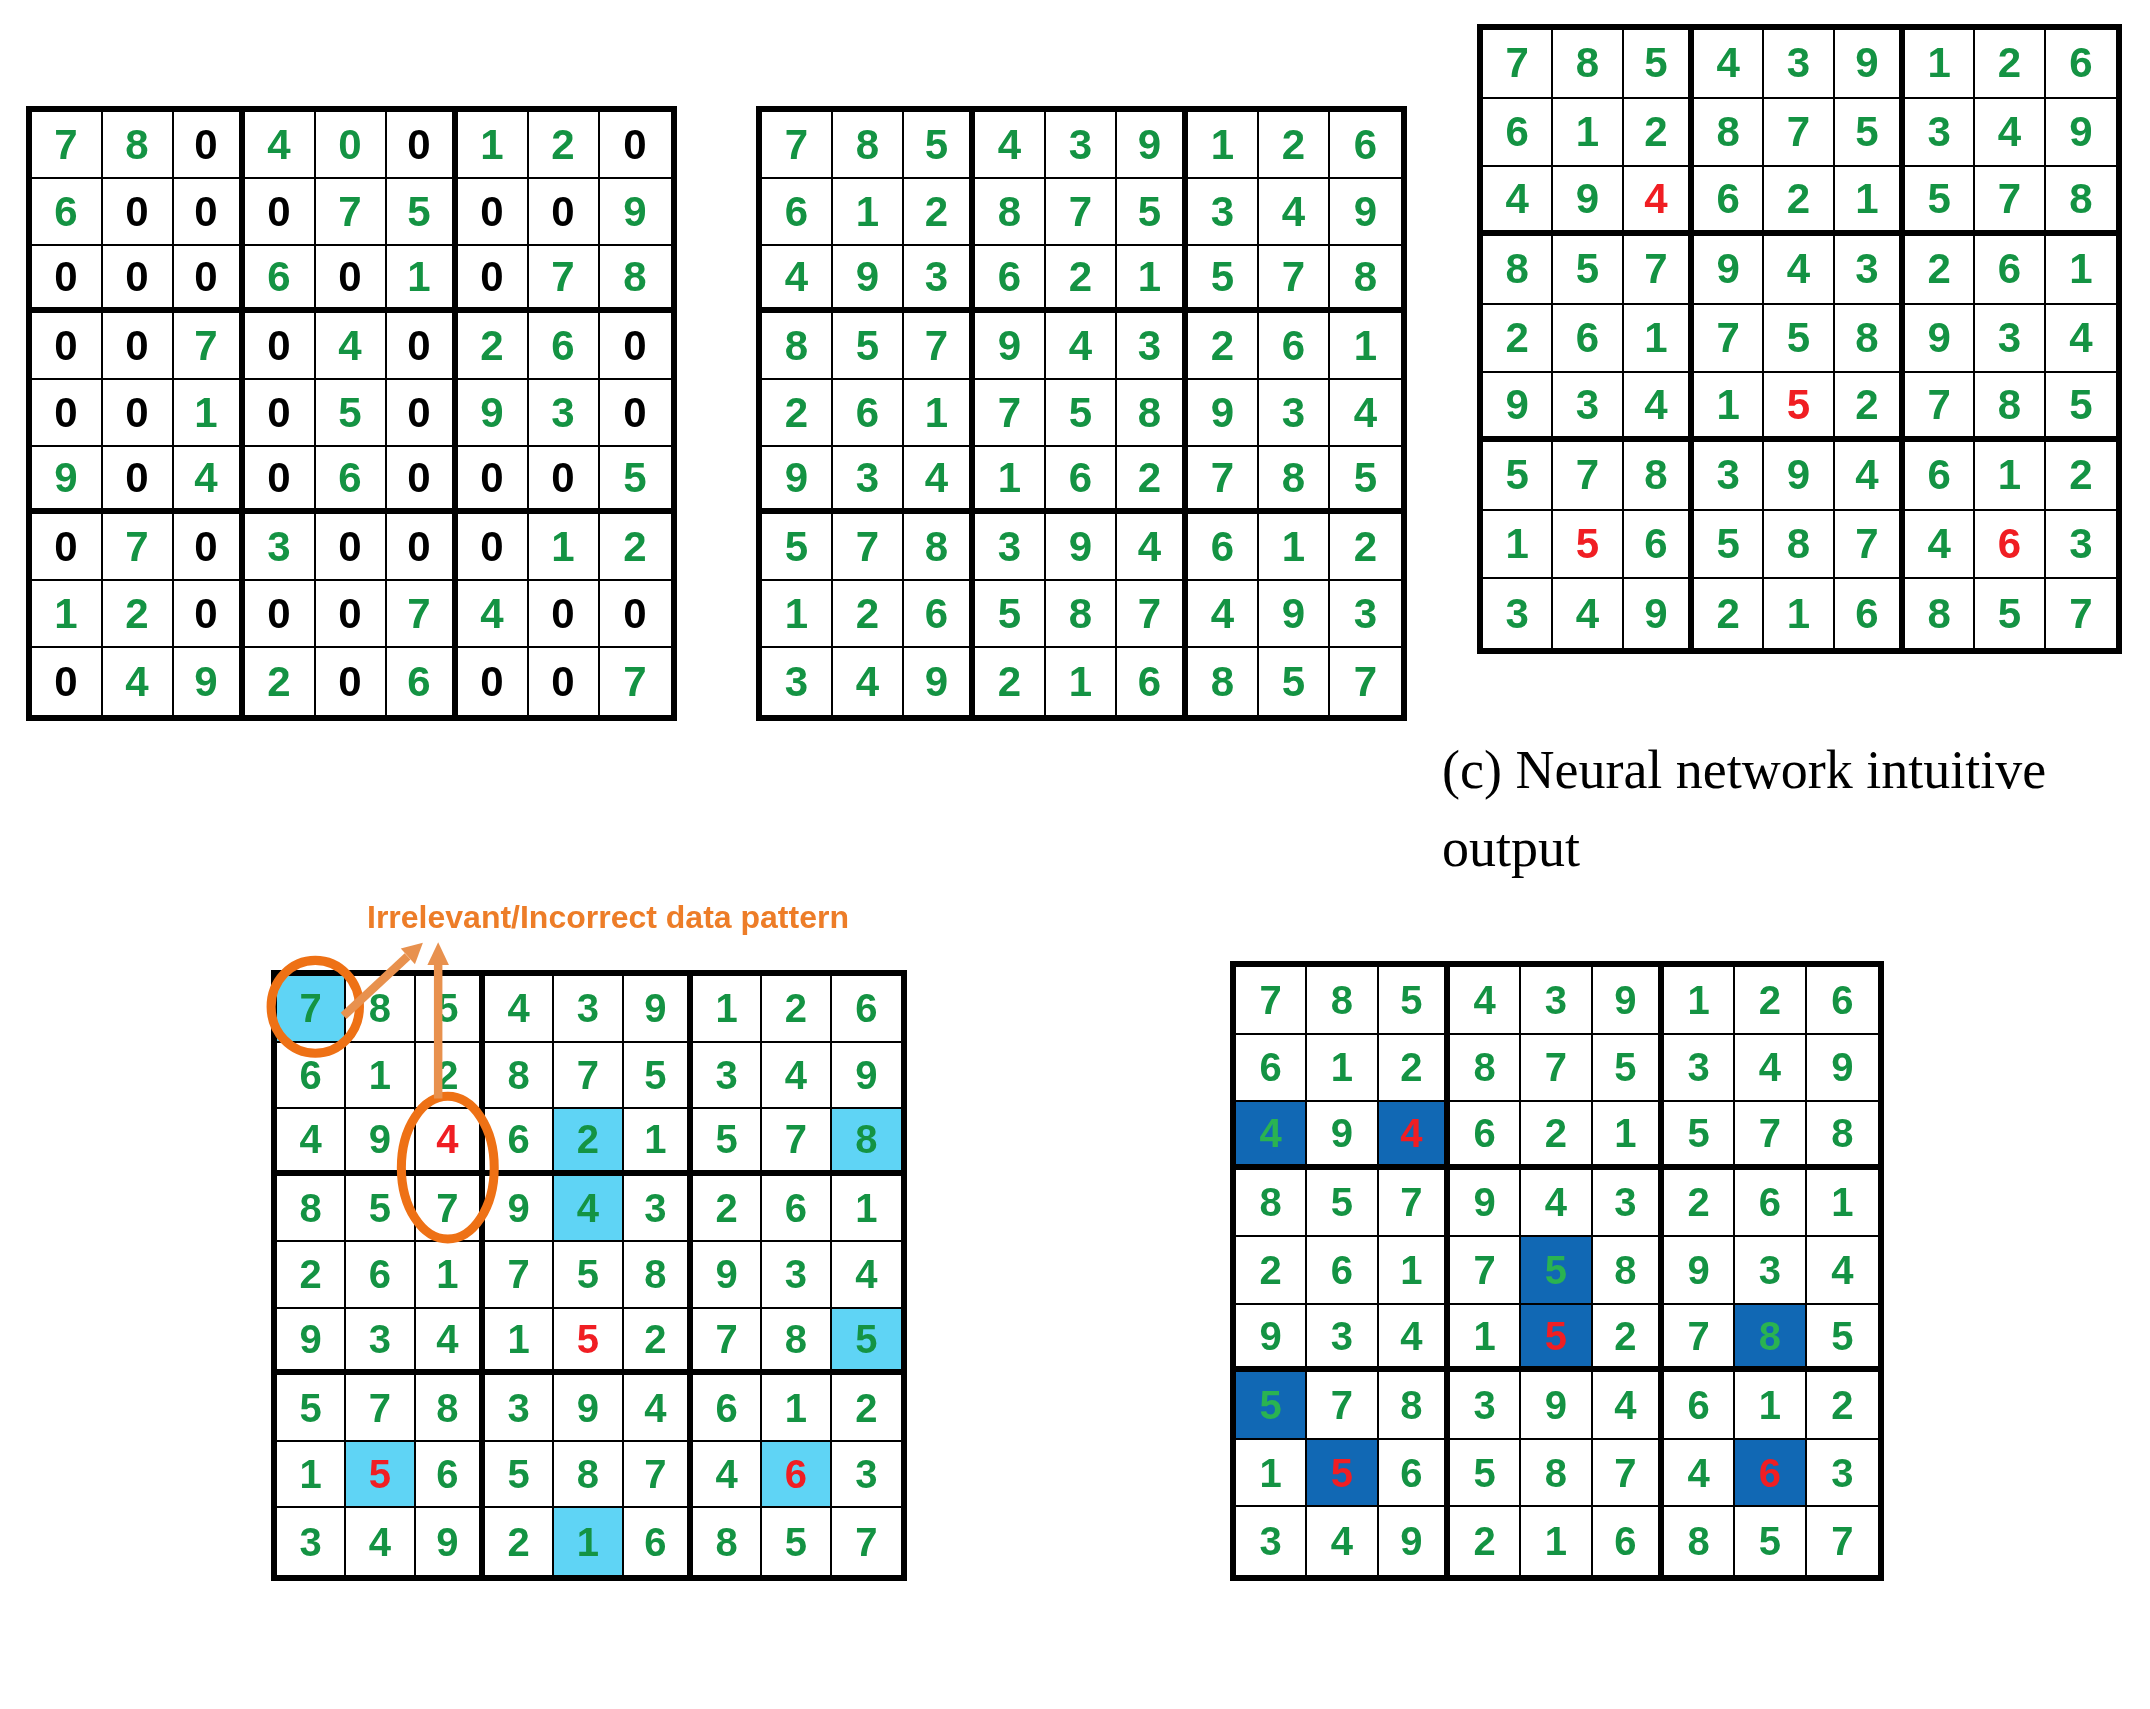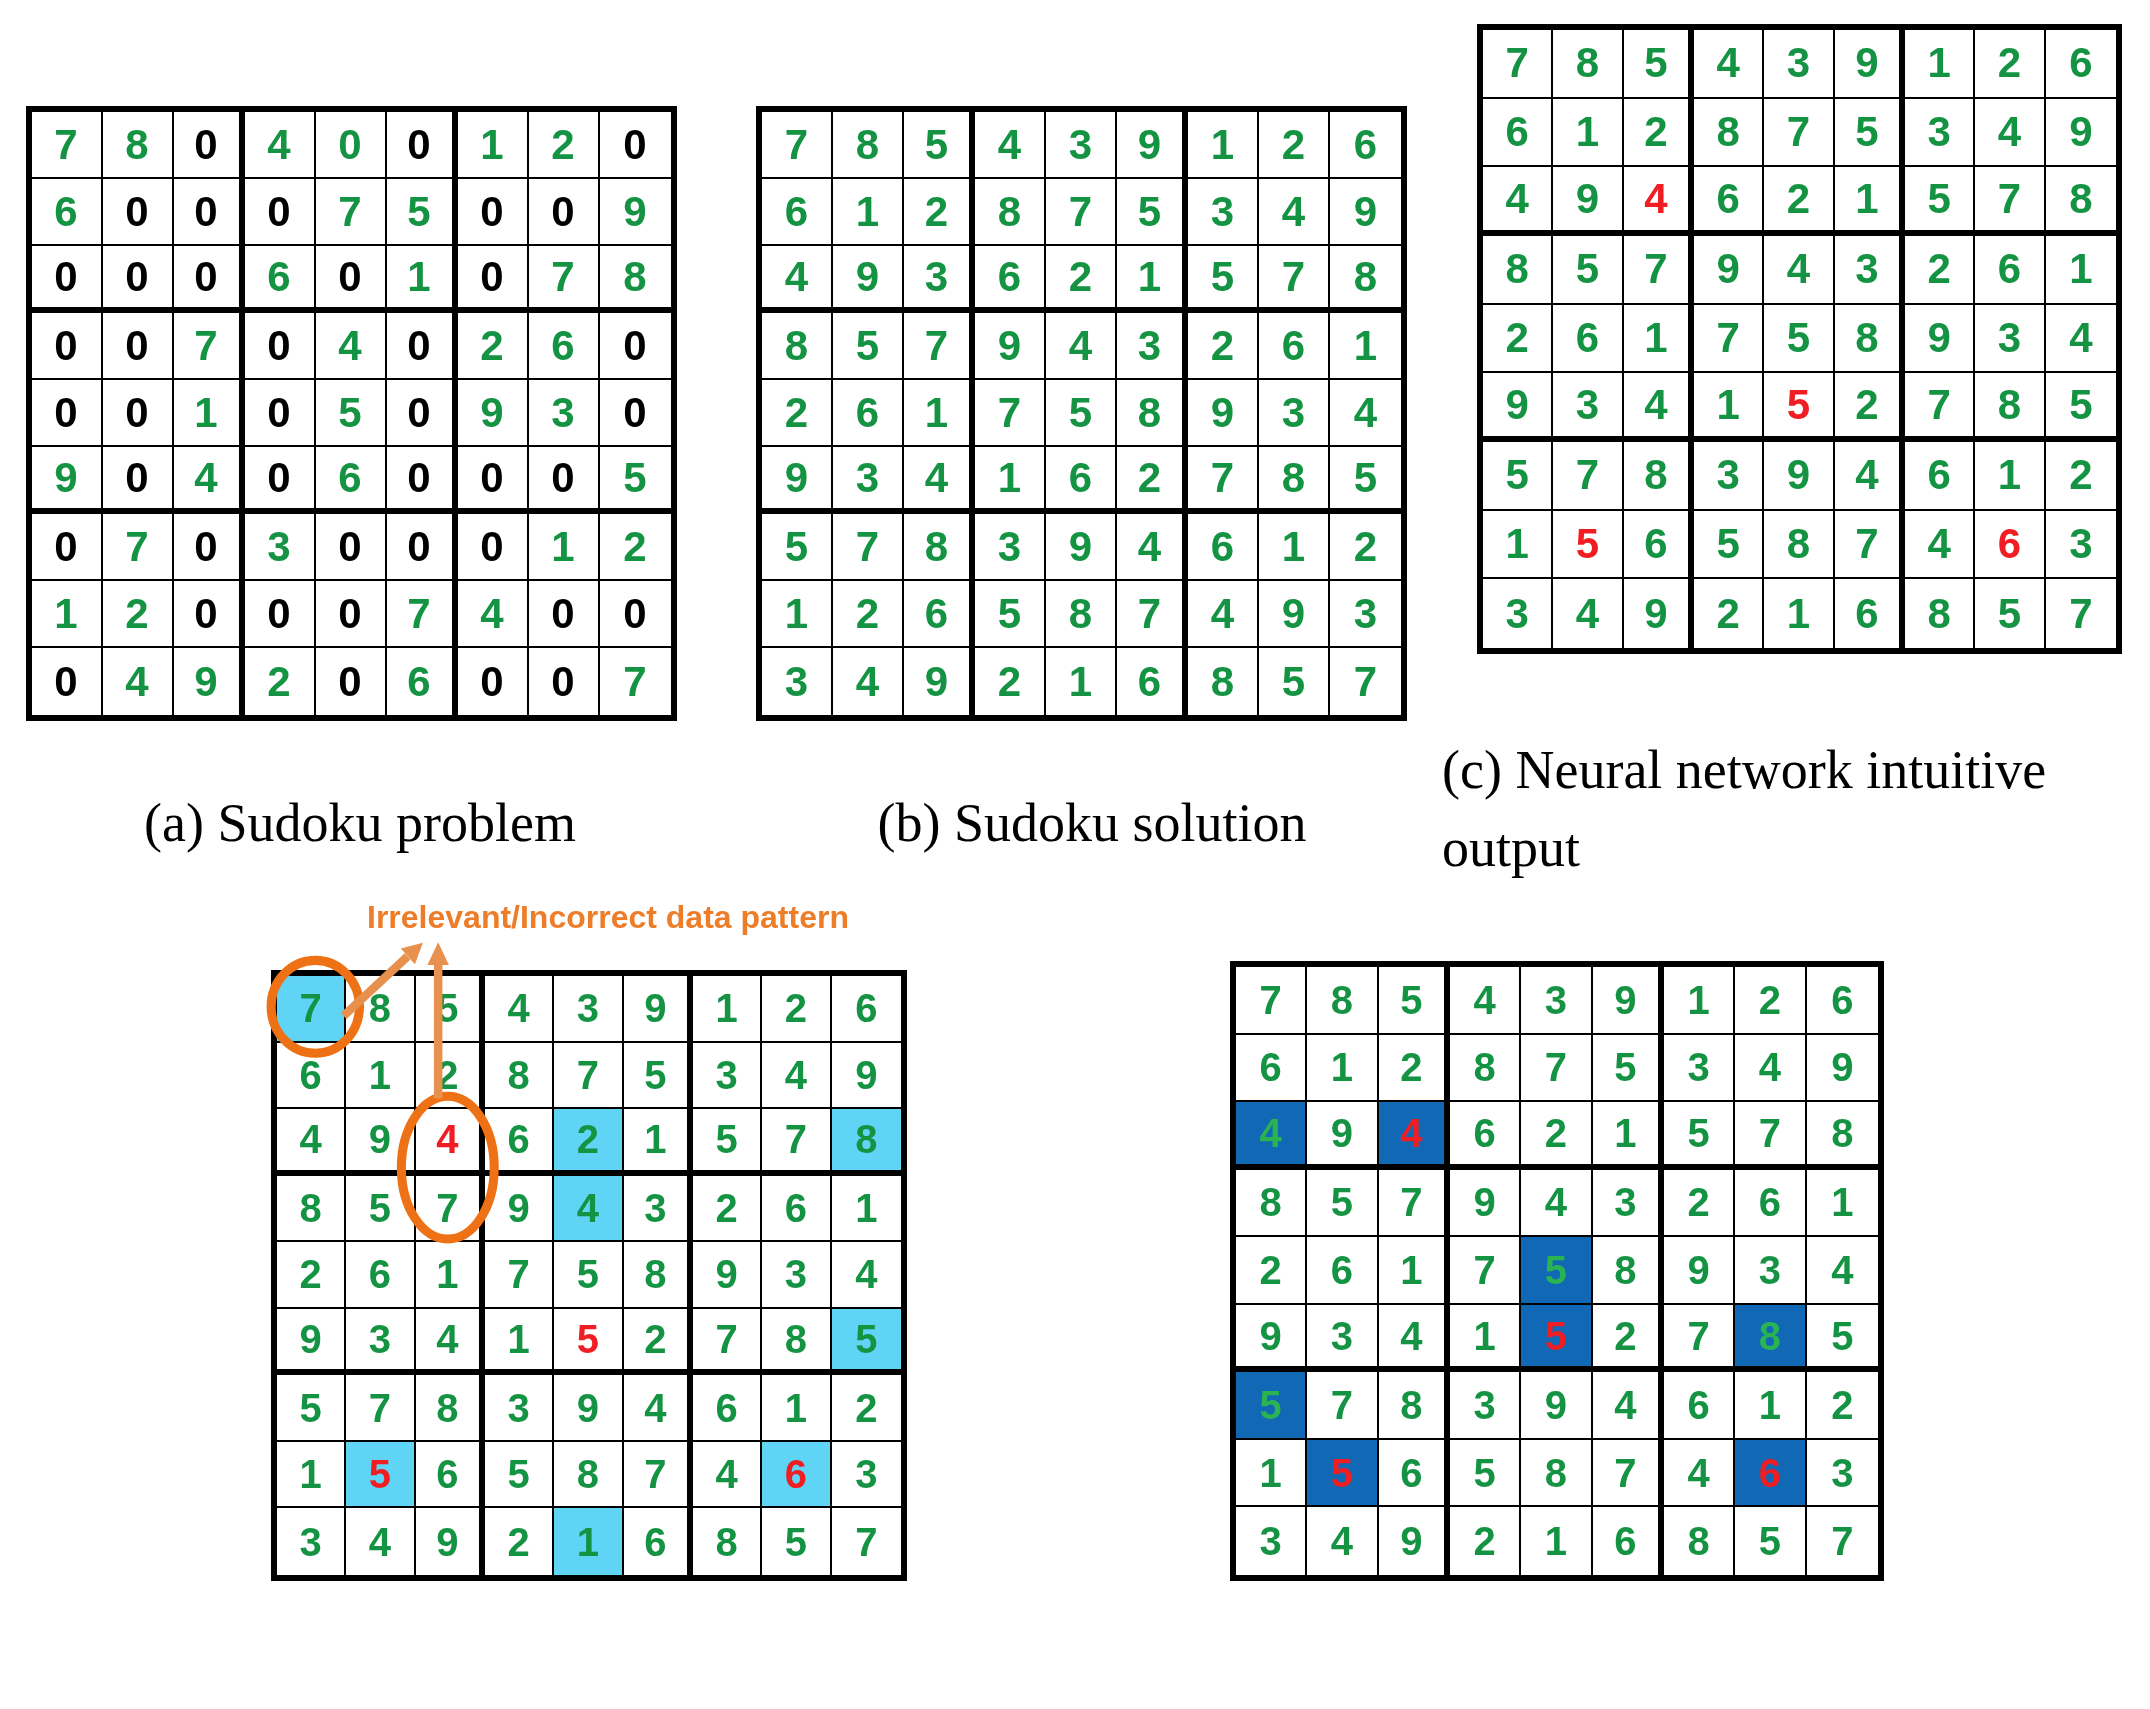--- a/index.html
+++ b/index.html
@@ -456,22 +456,20 @@
       <div class="cell eB" style="color: rgb(20, 147, 67);">4</div>
       <div class="cell bR eB" style="color: rgb(20, 147, 67);">9</div>
       <div class="cell eB" style="color: rgb(20, 147, 67);">2</div>
       <div class="cell eB" style="color: rgb(20, 147, 67);">1</div>
       <div class="cell bR eB" style="color: rgb(20, 147, 67);">6</div>
       <div class="cell eB" style="color: rgb(20, 147, 67);">8</div>
       <div class="cell eB" style="color: rgb(20, 147, 67);">5</div>
       <div class="cell eR eB" style="color: rgb(20, 147, 67);">7</div>
     </div>
 
-  <div class="caption centered" id="cap-a">(a) Sudoku problem</div>
-  <div class="caption centered" id="cap-b">(b) Sudoku solution</div>
   <div class="caption" id="cap-c">(c) Neural network intuitive output</div>
 
   <div id="annot-label" style="color: rgb(237, 125, 40);">Irrelevant/Incorrect data pattern</div>
 
   <svg id="overlay" width="2151" height="1709" viewBox="0 0 3797 3018">
     <ellipse class="circ" cx="556" cy="1778" rx="78" ry="82" style="stroke: rgb(238, 113, 21);"></ellipse>
     <ellipse class="circ" cx="790" cy="2062" rx="82" ry="126" style="stroke: rgb(238, 113, 21);"></ellipse>
     <line class="arrowline" x1="606" y1="1794" x2="719" y2="1689" style="stroke: rgb(232, 145, 78);"></line>
     <polygon class="arrowhead" points="746,1665 732,1703 707,1675" style="fill: rgb(232, 145, 78);"></polygon>
     <line class="arrowline" x1="773" y1="1940" x2="773" y2="1702" style="stroke: rgb(232, 145, 78);"></line>

